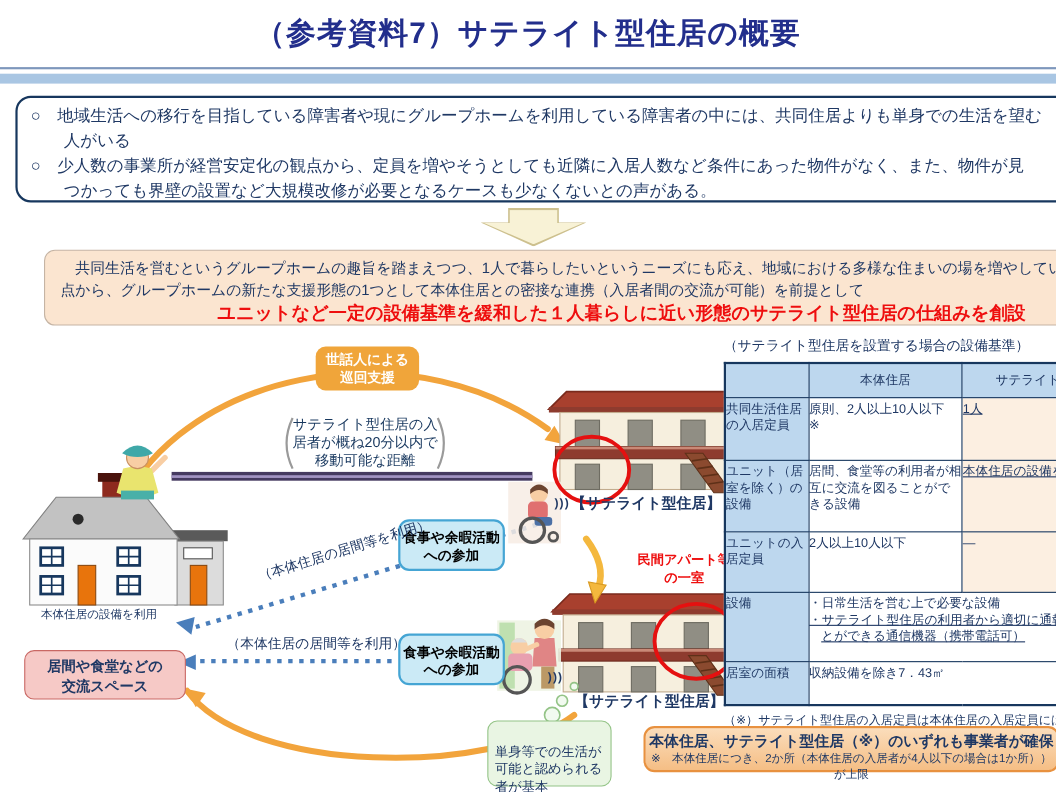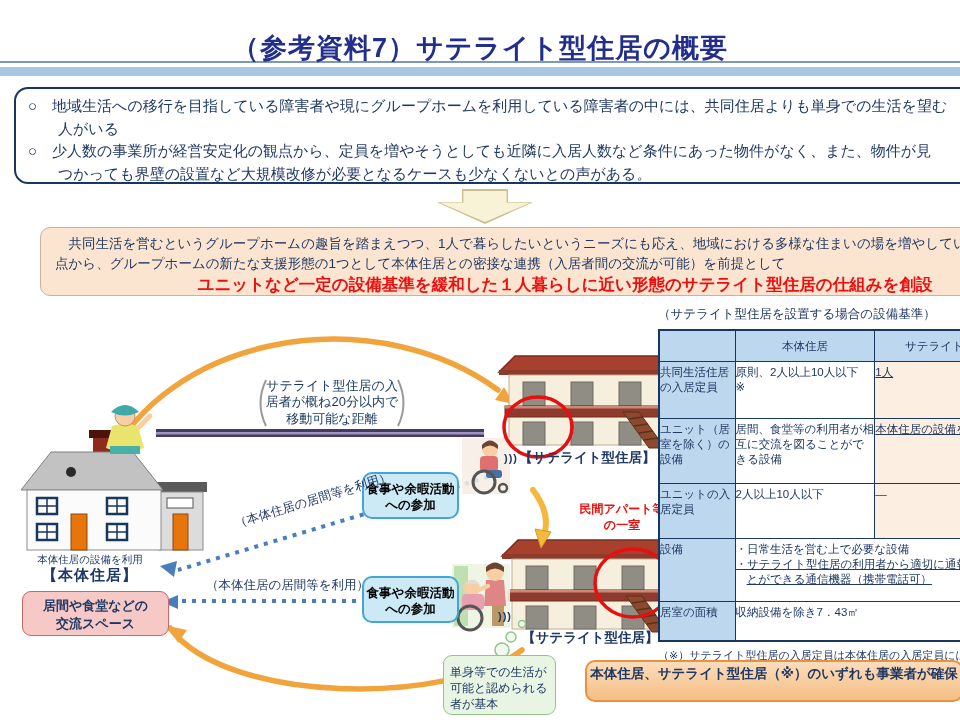--- a/index.html
+++ b/index.html
@@ -3,21 +3,21 @@
 <meta charset="utf-8">
 <style>
   html,body{margin:0;padding:0;background:#fff;}
   body{font-family:"Liberation Sans","DejaVu Sans",sans-serif;}
   #slide{position:relative;width:960px;height:720px;overflow:hidden;background:#fff;color:#1F3864;}
   .abs{position:absolute;z-index:2;}
   .b{font-weight:normal;}
   .u{text-decoration:underline;}
 
   
-  .title{top:30px;left:0;width:100%;text-align:center;font-size:27px;font-weight:bold;color:#222E8C;letter-spacing:1px;}
+  .title{top:12px;left:0;width:100%;text-align:center;font-size:27px;font-weight:bold;color:#222E8C;letter-spacing:1px;}
   .rule-thin{top:61px;left:0;width:100%;height:2px;background:#7E97BC;z-index:1;}
   .rule-thick{top:67px;left:0;width:100%;height:9px;background:#A9C6E3;z-index:1;}
 
   
   .intro{top:87px;left:14px;width:1004px;height:97px;border:2.5px solid #17375E;border-radius:14px;
          box-sizing:border-box;padding:6px 8px 0 12px;font-size:15px;line-height:1.5;}
   .intro .ind{padding-left:30px;}
 
   
   .down-arrow{top:189px;left:437px;width:96px;height:35px;background:#CDC08E;
@@ -68,21 +68,21 @@
   .rot-label{top:492px;left:200px;width:226px;text-align:center;font-size:12.5px;transform:rotate(-17deg);}
   .h-label{top:577px;left:206px;font-size:12.5px;}
   .sat-cap{font-weight:bold;font-size:13.5px;}
   .sat1{top:449px;left:519px;}
   .sat2{top:629px;left:522px;}
   .paren{font-size:11px;font-weight:bold;letter-spacing:1px;}
   .paren1{top:452px;left:504px;}
   .paren2{top:610px;left:498px;}
   .apart-note{top:502px;left:577px;width:90px;text-align:center;color:#EE0E0E;font-weight:bold;font-size:12px;line-height:1.3;}
   .green{top:655px;left:443px;width:113px;height:60px;background:#E9F5E3;border:1.5px solid #94C487;border-radius:9px;
-      font-size:12px;line-height:1.35;box-sizing:border-box;padding:8px 6px;}
+      font-size:12px;line-height:1.35;box-sizing:border-box;padding:19px 6px;}
 </style>
 </head>
 <body>
 
 <div id="slide">
 
   <div class="abs title">（参考資料7）サテライト型住居の概要</div>
   <div class="abs rule-thin"></div>
   <div class="abs rule-thick"></div>
 
@@ -210,26 +210,29 @@
     <ellipse cx="538" cy="427" rx="34" ry="30" fill="none" stroke="#E51010" stroke-width="3.5"></ellipse>
     <ellipse cx="633" cy="583" rx="38" ry="34" fill="none" stroke="#E51010" stroke-width="3.5"></ellipse>
 
     <g fill="#F2FAF0" stroke="#94C487" stroke-width="1.5">
       <circle cx="522" cy="624" r="3.5"></circle>
         <circle cx="511" cy="637" r="5"></circle>
         <circle cx="502" cy="650" r="7"></circle>
     </g>
   </svg>
 
+  <div class="abs badge">
+    <div>世話人による</div>
+    <div>巡回支援</div>
+  </div>
 
   <div class="abs distance">サテライト型住居の入居者が概ね20分以内で移動可能な距離</div>
 
   <div class="abs house-cap">
     <div class="s">本体住居の設備を利用</div>
-    <div class="big">【本体住居】</div>
   </div>
 
   <div class="abs pink"><span>居間や食堂などの交流スペース</span></div>
 
   <div class="abs meal meal1">食事や余暇活動への参加</div>
   <div class="abs meal meal2">食事や余暇活動への参加</div>
 
   <div class="abs rot-label">（本体住居の居間等を利用）</div>
   <div class="abs h-label">（本体住居の居間等を利用）</div>
 
@@ -289,15 +292,16 @@
     </tbody>
       </table>
     <div class="note">
       <div>（※）サテライト型住居の入居定員は本体住居の入居定員には含まない</div>
       <div class="ind">ものとする（事業所の利用定員には含む）。</div>
     </div>
   </div>
 
   <div class="abs footer">
     <div class="t">本体住居、サテライト型住居（※）のいずれも事業者が確保</div>
+    <div class="n">※　本体住居につき、2か所（本体住居の入居者が4人以下の場合は1か所））が上限</div>
   </div>
 
 </div>
 
 </body></html>

